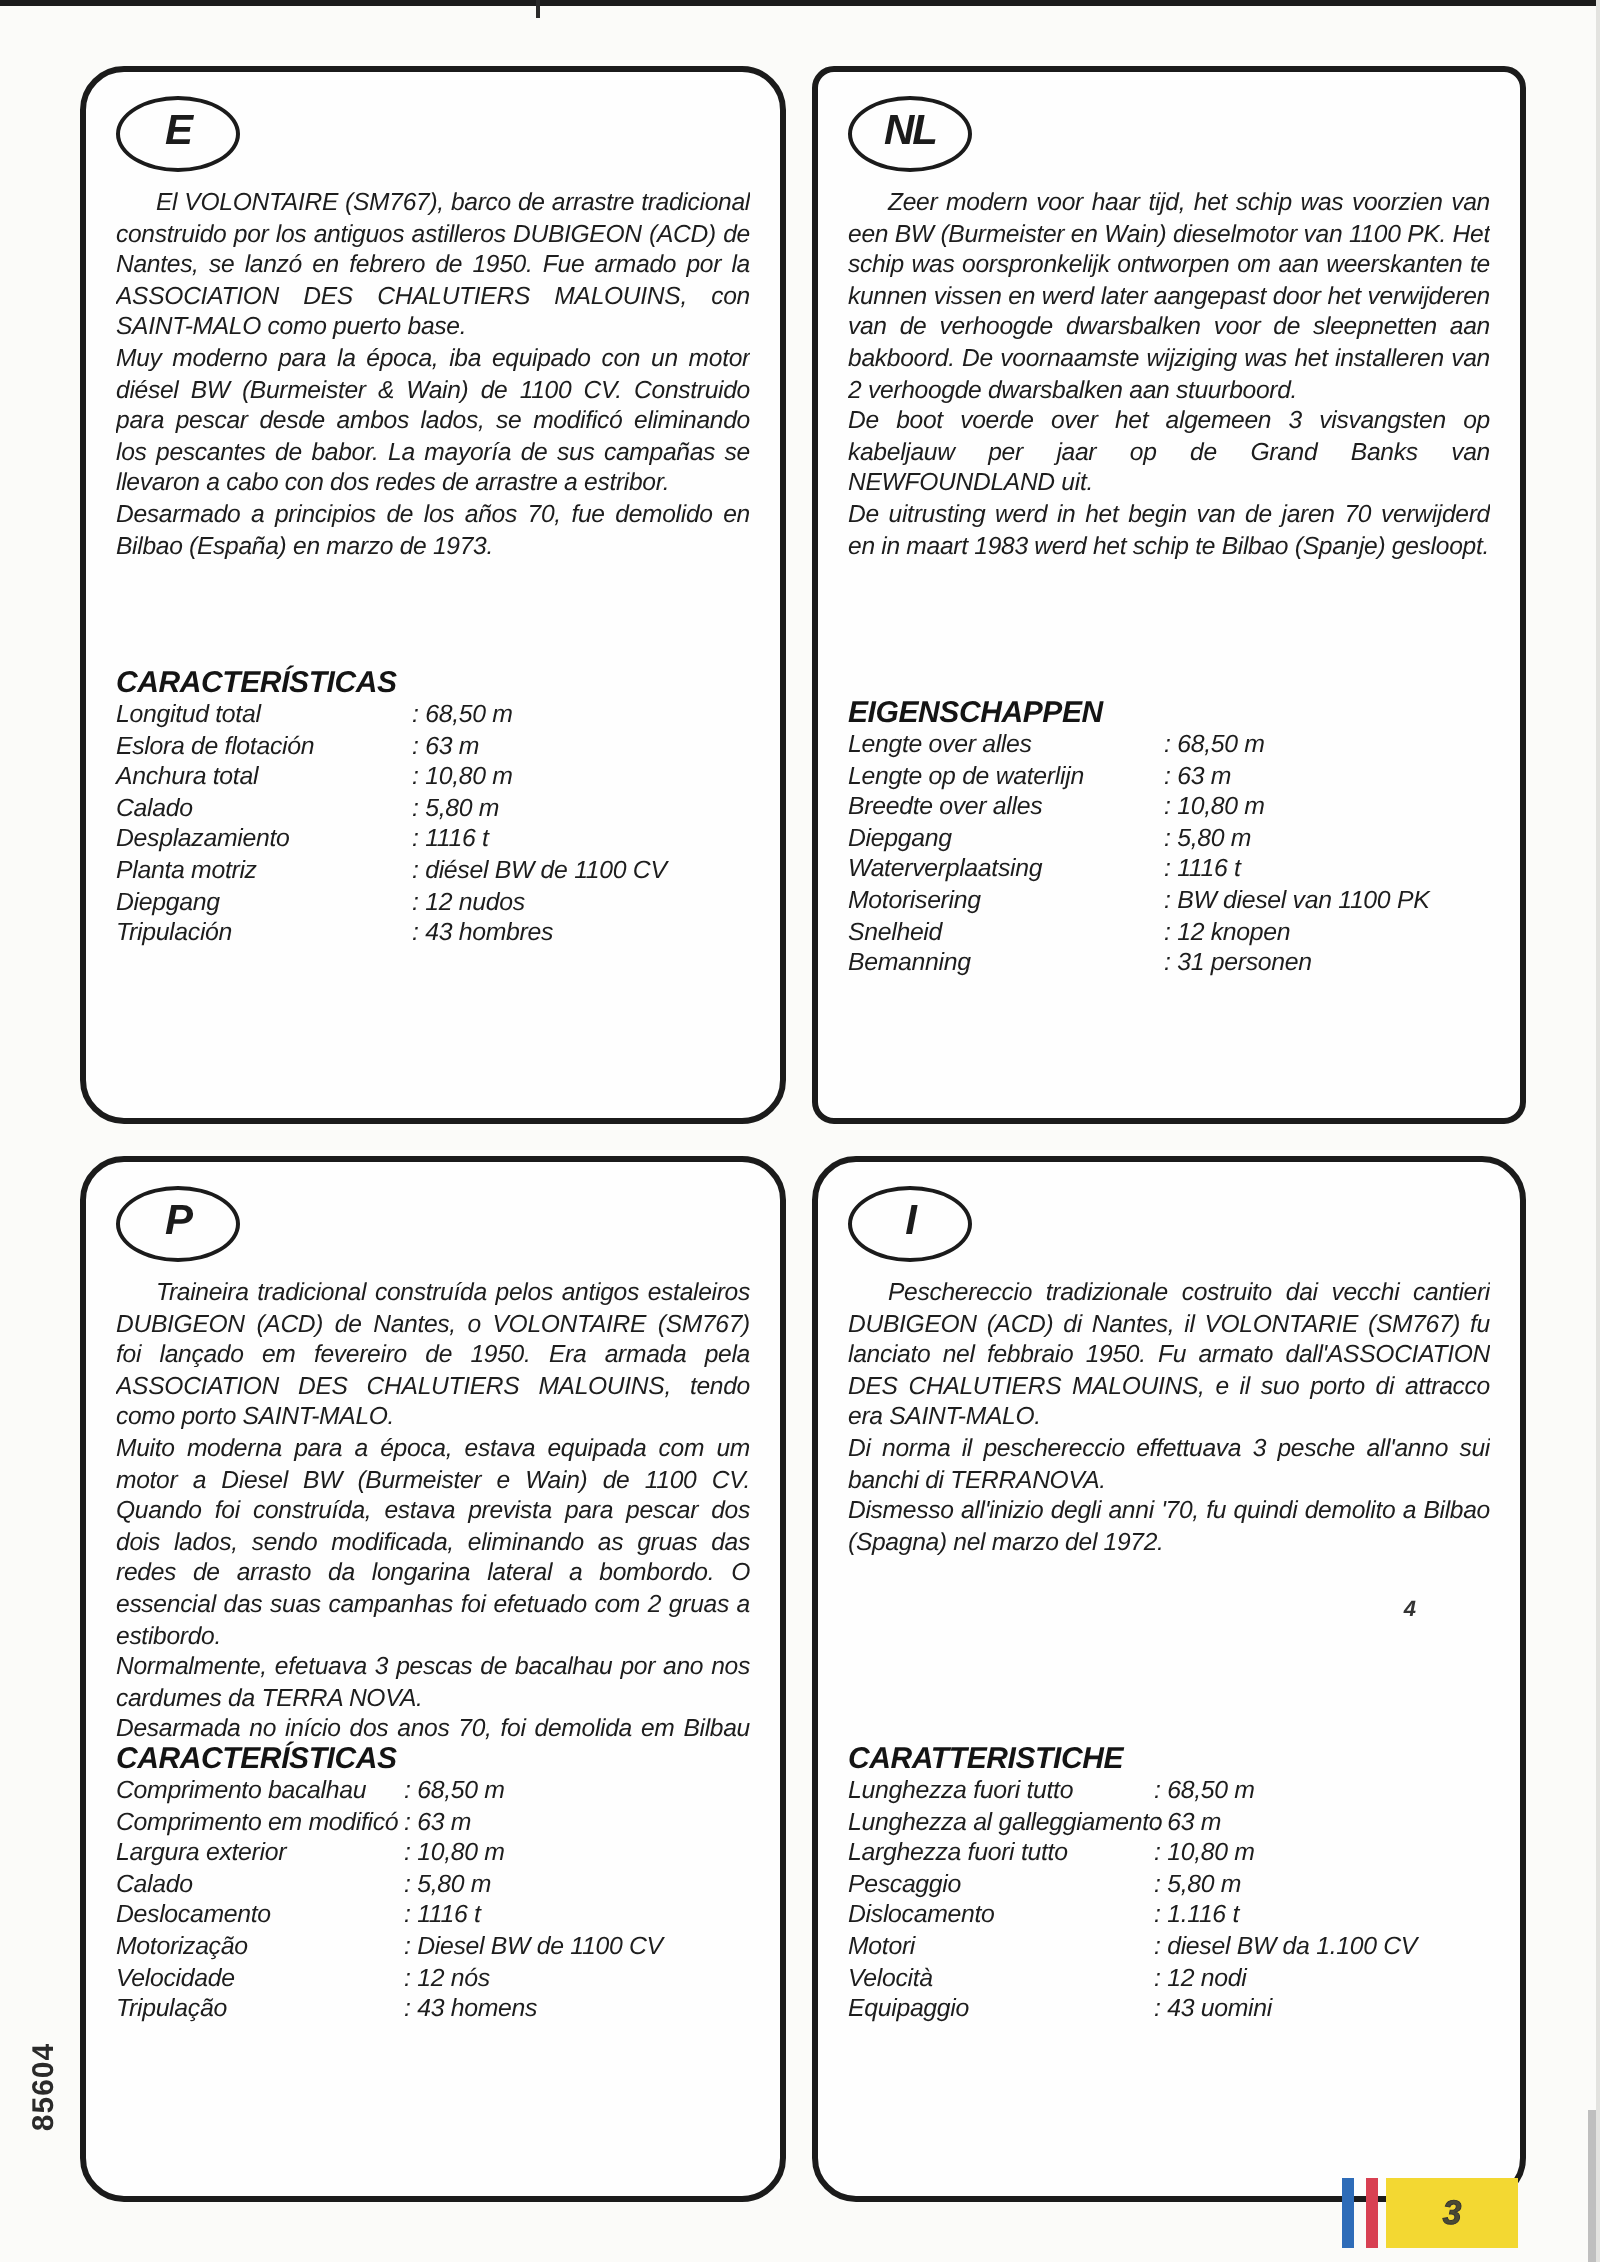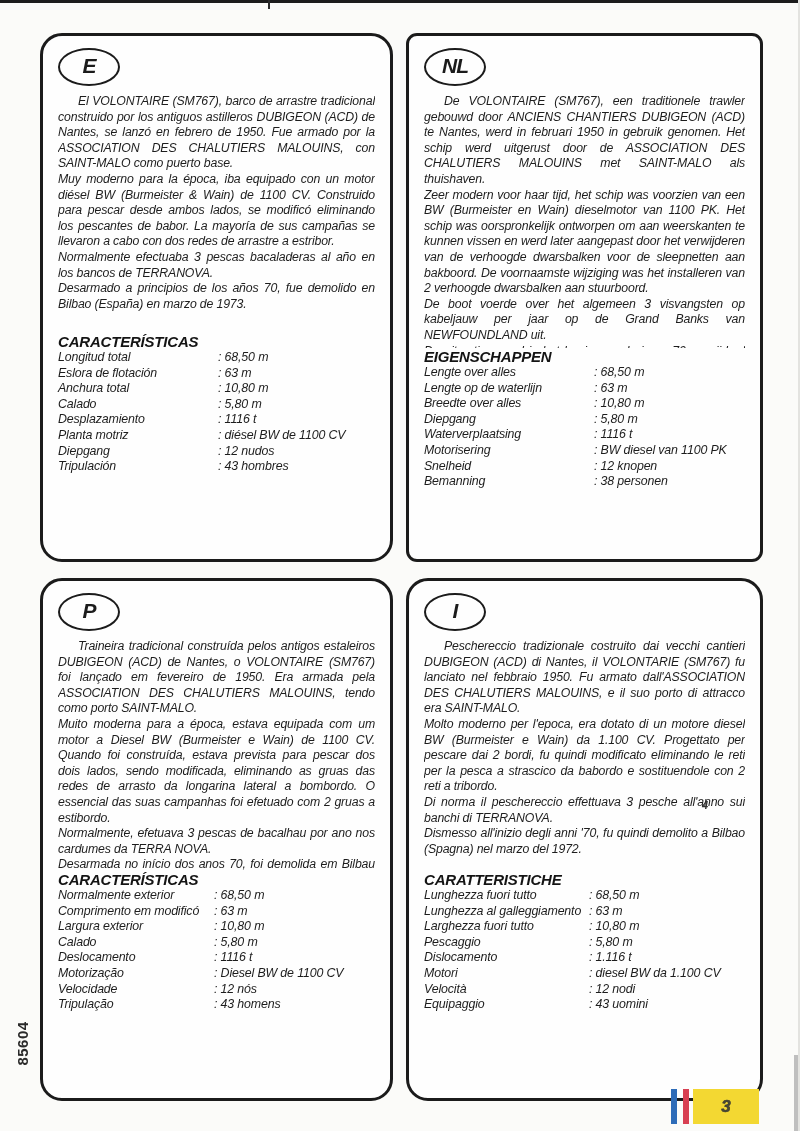--- a/index.html
+++ b/index.html
@@ -49,21 +49,21 @@
   .desc p{margin:0;}
   .desc p:first-child{text-indent:20px;}
 
   .specs-title{
     margin:0;
     font-style:italic;font-weight:bold;
     font-size:15px;color:#141414;
     letter-spacing:-0.2px;
   }
   .specs{font-style:italic;font-size:12.4px;line-height:15.6px;color:#1d1d1d;letter-spacing:-0.15px;}
-  .spec-row{display:flex;gap:12px;}
+  .spec-row{display:flex;}
   .spec-label{display:inline-block;width:var(--lw);flex:0 0 var(--lw);white-space:nowrap;}
   .spec-value{white-space:nowrap;}
 
   .stray-mark{
     position:absolute;right:52px;top:218px;
     font-style:italic;font-weight:bold;font-size:11px;color:#333;
   }
 
   .product-code{
     position:absolute;left:-13px;top:1035px;
@@ -92,21 +92,20 @@
 <div class="scan-right-line"></div>
 <div class="scan-right-edge"></div>
 
 <section class="panel p0">
   <div class="badge">
     <span>E</span>
   </div>
   <div class="desc" style="height:239px">
       <p>El VOLONTAIRE (SM767), barco de arrastre tradicional construido por los antiguos astilleros DUBIGEON (ACD) de Nantes, se lanzó en febrero de 1950. Fue armado por la ASSOCIATION DES CHALUTIERS MALOUINS, con SAINT-MALO como puerto base.</p>
       <p>Muy moderno para la época, iba equipado con un motor diésel BW (Burmeister &amp; Wain) de 1100 CV. Construido para pescar desde ambos lados, se modificó eliminando los pescantes de babor. La mayoría de sus campañas se llevaron a cabo con dos redes de arrastre a estribor.</p>
-      <p>Normalmente efectuaba 3 pescas bacaladeras al año en los bancos de TERRANOVA.</p>
       <p>Desarmado a principios de los años 70, fue demolido en Bilbao (España) en marzo de 1973.</p>
     </div>
   <h3 class="specs-title">CARACTERÍSTICAS</h3>
   <div class="specs">
       <div class="spec-row">
         <span class="spec-label">Longitud total</span>
         <span class="spec-value">: 68,50 m</span>
       </div>
       <div class="spec-row">
         <span class="spec-label">Eslora de flotación</span>
@@ -137,21 +136,20 @@
         <span class="spec-value">: 43 hombres</span>
       </div>
     </div>
 </section>
 
 <section class="panel p1">
   <div class="badge">
     <span>NL</span>
   </div>
   <div class="desc" style="height:254px">
-      <p>De VOLONTAIRE (SM767), een traditionele trawler gebouwd door ANCIENS CHANTIERS DUBIGEON (ACD) te Nantes, werd in februari 1950 in gebruik genomen. Het schip werd uitgerust door de ASSOCIATION DES CHALUTIERS MALOUINS met SAINT-MALO als thuishaven.</p>
       <p>Zeer modern voor haar tijd, het schip was voorzien van een BW (Burmeister en Wain) dieselmotor van 1100 PK. Het schip was oorspronkelijk ontworpen om aan weerskanten te kunnen vissen en werd later aangepast door het verwijderen van de verhoogde dwarsbalken voor de sleepnetten aan bakboord. De voornaamste wijziging was het installeren van 2 verhoogde dwarsbalken aan stuurboord.</p>
       <p>De boot voerde over het algemeen 3 visvangsten op kabeljauw per jaar op de Grand Banks van NEWFOUNDLAND uit.</p>
       <p>De uitrusting werd in het begin van de jaren 70 verwijderd en in maart 1983 werd het schip te Bilbao (Spanje) gesloopt.</p>
     </div>
   <h3 class="specs-title">EIGENSCHAPPEN</h3>
   <div class="specs">
       <div class="spec-row">
         <span class="spec-label">Lengte over alles</span>
         <span class="spec-value">: 68,50 m</span>
       </div>
@@ -174,39 +172,39 @@
       <div class="spec-row">
         <span class="spec-label">Motorisering</span>
         <span class="spec-value">: BW diesel van 1100 PK</span>
       </div>
       <div class="spec-row">
         <span class="spec-label">Snelheid</span>
         <span class="spec-value">: 12 knopen</span>
       </div>
       <div class="spec-row">
         <span class="spec-label">Bemanning</span>
-        <span class="spec-value">: 38 personen</span>
+        <span class="spec-value">: 31 personen</span>
       </div>
     </div>
 </section>
 
 <section class="panel p2">
   <div class="badge">
     <span>P</span>
   </div>
   <div class="desc" style="height:232px">
       <p>Traineira tradicional construída pelos antigos estaleiros DUBIGEON (ACD) de Nantes, o VOLONTAIRE (SM767) foi lançado em fevereiro de 1950. Era armada pela ASSOCIATION DES CHALUTIERS MALOUINS, tendo como porto SAINT-MALO.</p>
       <p>Muito moderna para a época, estava equipada com um motor a Diesel BW (Burmeister e Wain) de 1100 CV. Quando foi construída, estava prevista para pescar dos dois lados, sendo modificada, eliminando as gruas das redes de arrasto da longarina lateral a bombordo. O essencial das suas campanhas foi efetuado com 2 gruas a estibordo.</p>
       <p>Normalmente, efetuava 3 pescas de bacalhau por ano nos cardumes da TERRA NOVA.</p>
       <p>Desarmada no início dos anos 70, foi demolida em Bilbau (Espanha) em março de 1973.</p>
     </div>
   <h3 class="specs-title">CARACTERÍSTICAS</h3>
   <div class="specs">
       <div class="spec-row">
-        <span class="spec-label">Normalmente exterior</span>
+        <span class="spec-label">Comprimento bacalhau</span>
         <span class="spec-value">: 68,50 m</span>
       </div>
       <div class="spec-row">
         <span class="spec-label">Comprimento em modificó</span>
         <span class="spec-value">: 63 m</span>
       </div>
       <div class="spec-row">
         <span class="spec-label">Largura exterior</span>
         <span class="spec-value">: 10,80 m</span>
       </div>
@@ -232,21 +230,20 @@
       </div>
     </div>
 </section>
 
 <section class="panel p3">
   <div class="badge">
     <span>I</span>
   </div>
   <div class="desc" style="height:232px">
       <p>Peschereccio tradizionale costruito dai vecchi cantieri DUBIGEON (ACD) di Nantes, il VOLONTARIE (SM767) fu lanciato nel febbraio 1950. Fu armato dall'ASSOCIATION DES CHALUTIERS MALOUINS, e il suo porto di attracco era SAINT-MALO.</p>
-      <p>Molto moderno per l'epoca, era dotato di un motore diesel BW (Burmeister e Wain) da 1.100 CV. Progettato per pescare dai 2 bordi, fu quindi modificato eliminando le reti per la pesca a strascico da babordo e sostituendole con 2 reti a tribordo.</p>
       <p>Di norma il peschereccio effettuava 3 pesche all'anno sui banchi di TERRANOVA.</p>
       <p>Dismesso all'inizio degli anni '70, fu quindi demolito a Bilbao (Spagna) nel marzo del 1972.</p>
     </div>
   <h3 class="specs-title">CARATTERISTICHE</h3>
   <div class="specs">
       <div class="spec-row">
         <span class="spec-label">Lunghezza fuori tutto</span>
         <span class="spec-value">: 68,50 m</span>
       </div>
       <div class="spec-row">

